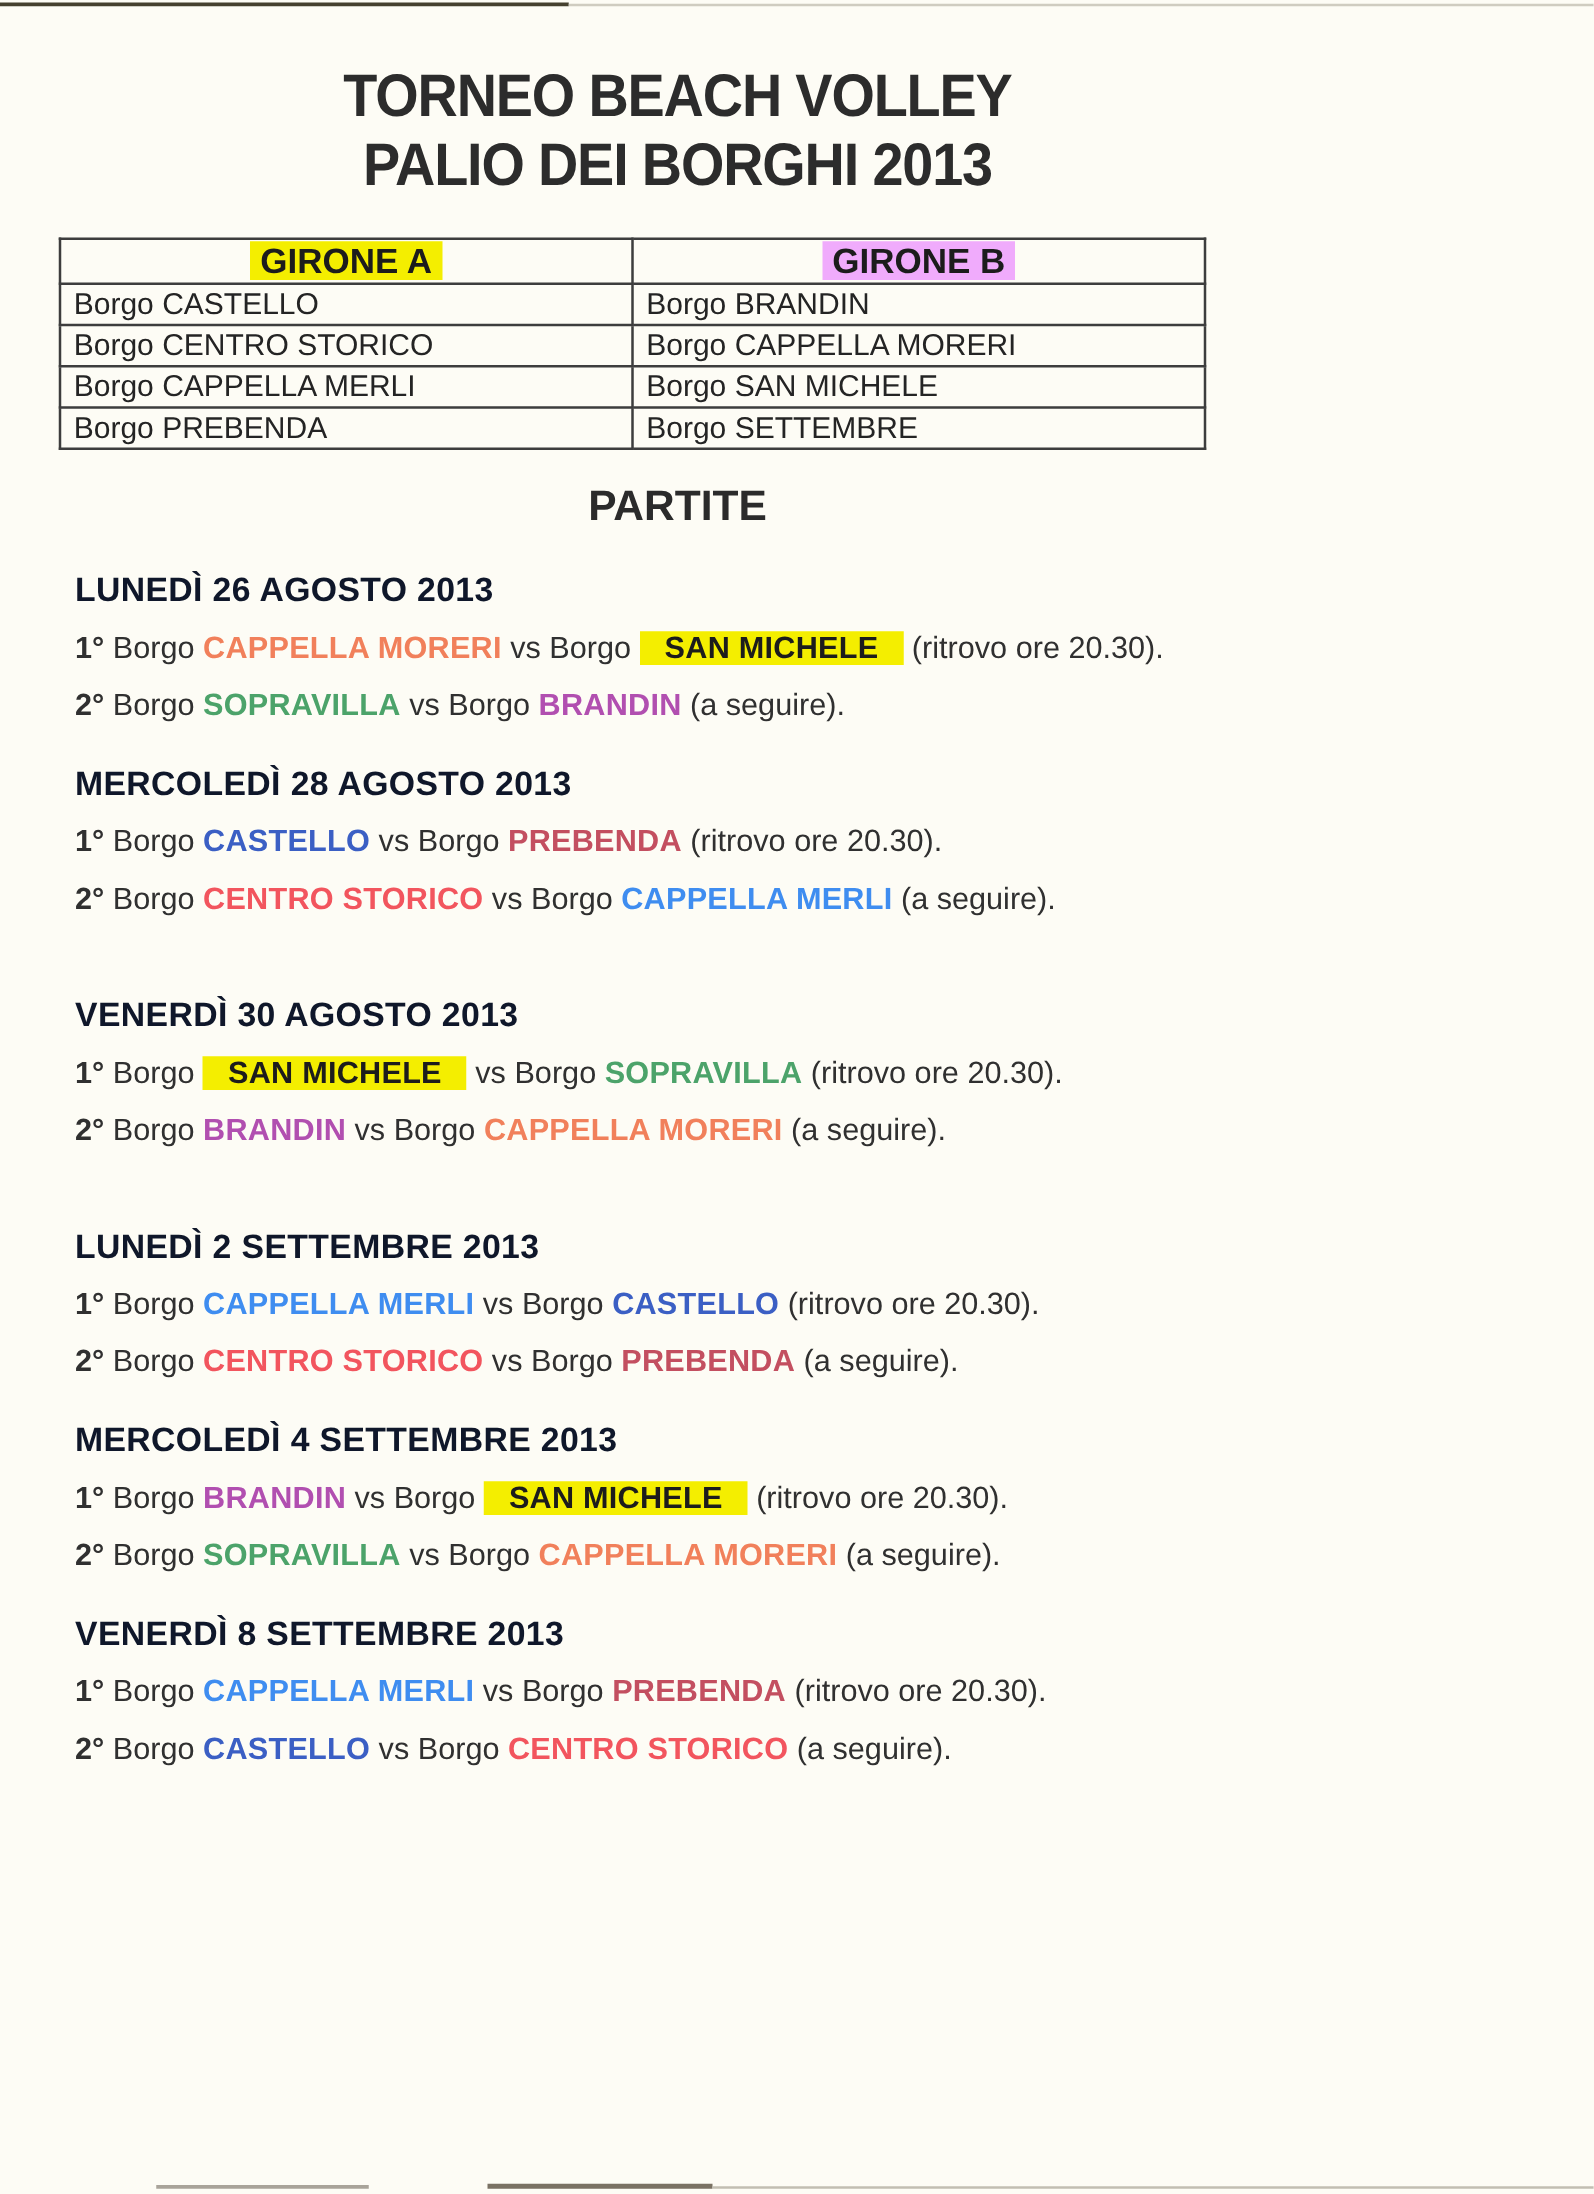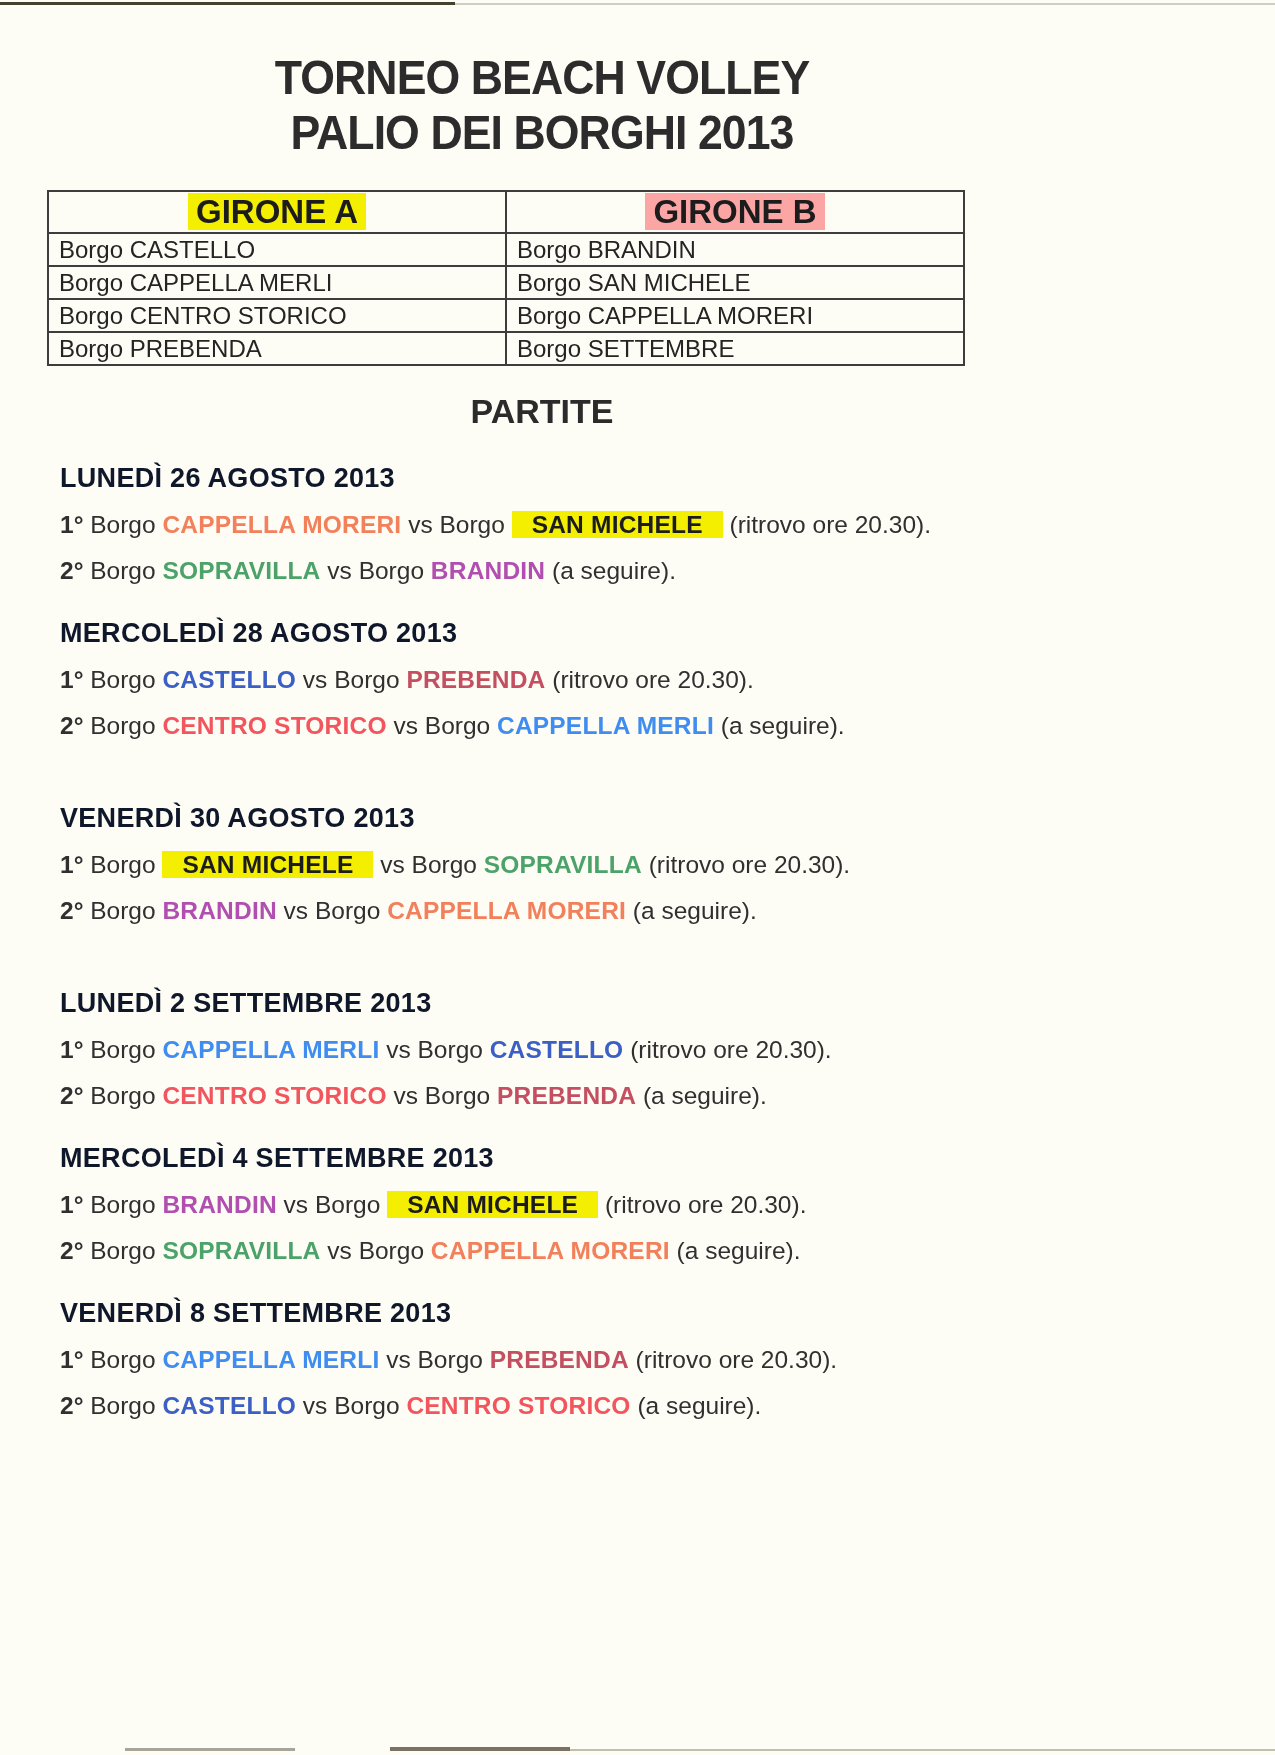--- a/index.html
+++ b/index.html
@@ -42,21 +42,21 @@
     border:2px solid #3d3d3d;
     height:29px;
     padding:1px 10px;
     font-size:24px;
     color:#242424;
     text-align:left;
     font-weight:400;
     white-space:nowrap;
     overflow:hidden;
   }
-  table.groups th { text-align:center; font-size:33px; font-weight:700; }
+  table.groups th { text-align:center; font-size:28px; font-weight:700; }
   .hl-head { background:#f4ee00; padding:0 8px; font-weight:700; color:#1c1c1c; }
 
   h2.partite {
     margin:26px 0 0 0;
     text-align:center;
     font-size:34px; font-weight:700;
     color:#2b2b2b;
     letter-spacing:0px;
   }
 
@@ -95,33 +95,33 @@
     </h1>
 
     <table class="groups">
       <colgroup>
           <col style="width:50%">
           <col style="width:50%">
         </colgroup>
       <tbody>
           <tr>
         <th><span class="hl-head" style="background-color: rgb(244, 238, 0); color: rgb(28, 28, 28);">GIRONE A</span></th>
-        <th><span class="hl-head" style="background-color: #fca5a5; color: rgb(28, 28, 28);">GIRONE B</span></th>
+        <th><span class="hl-head" style="background-color: #f0abfc; color: rgb(28, 28, 28);">GIRONE B</span></th>
       </tr>
       <tr>
         <td>Borgo CASTELLO</td>
         <td>Borgo BRANDIN</td>
       </tr>
       <tr>
+        <td>Borgo CENTRO STORICO</td>
+        <td>Borgo CAPPELLA MORERI</td>
+      </tr>
+      <tr>
         <td>Borgo CAPPELLA MERLI</td>
         <td>Borgo SAN MICHELE</td>
-      </tr>
-      <tr>
-        <td>Borgo CENTRO STORICO</td>
-        <td>Borgo CAPPELLA MORERI</td>
       </tr>
       <tr>
         <td>Borgo PREBENDA</td>
         <td>Borgo SETTEMBRE</td>
       </tr>
     </tbody>
       </table>
 
     <h2 class="partite">PARTITE</h2>
 

